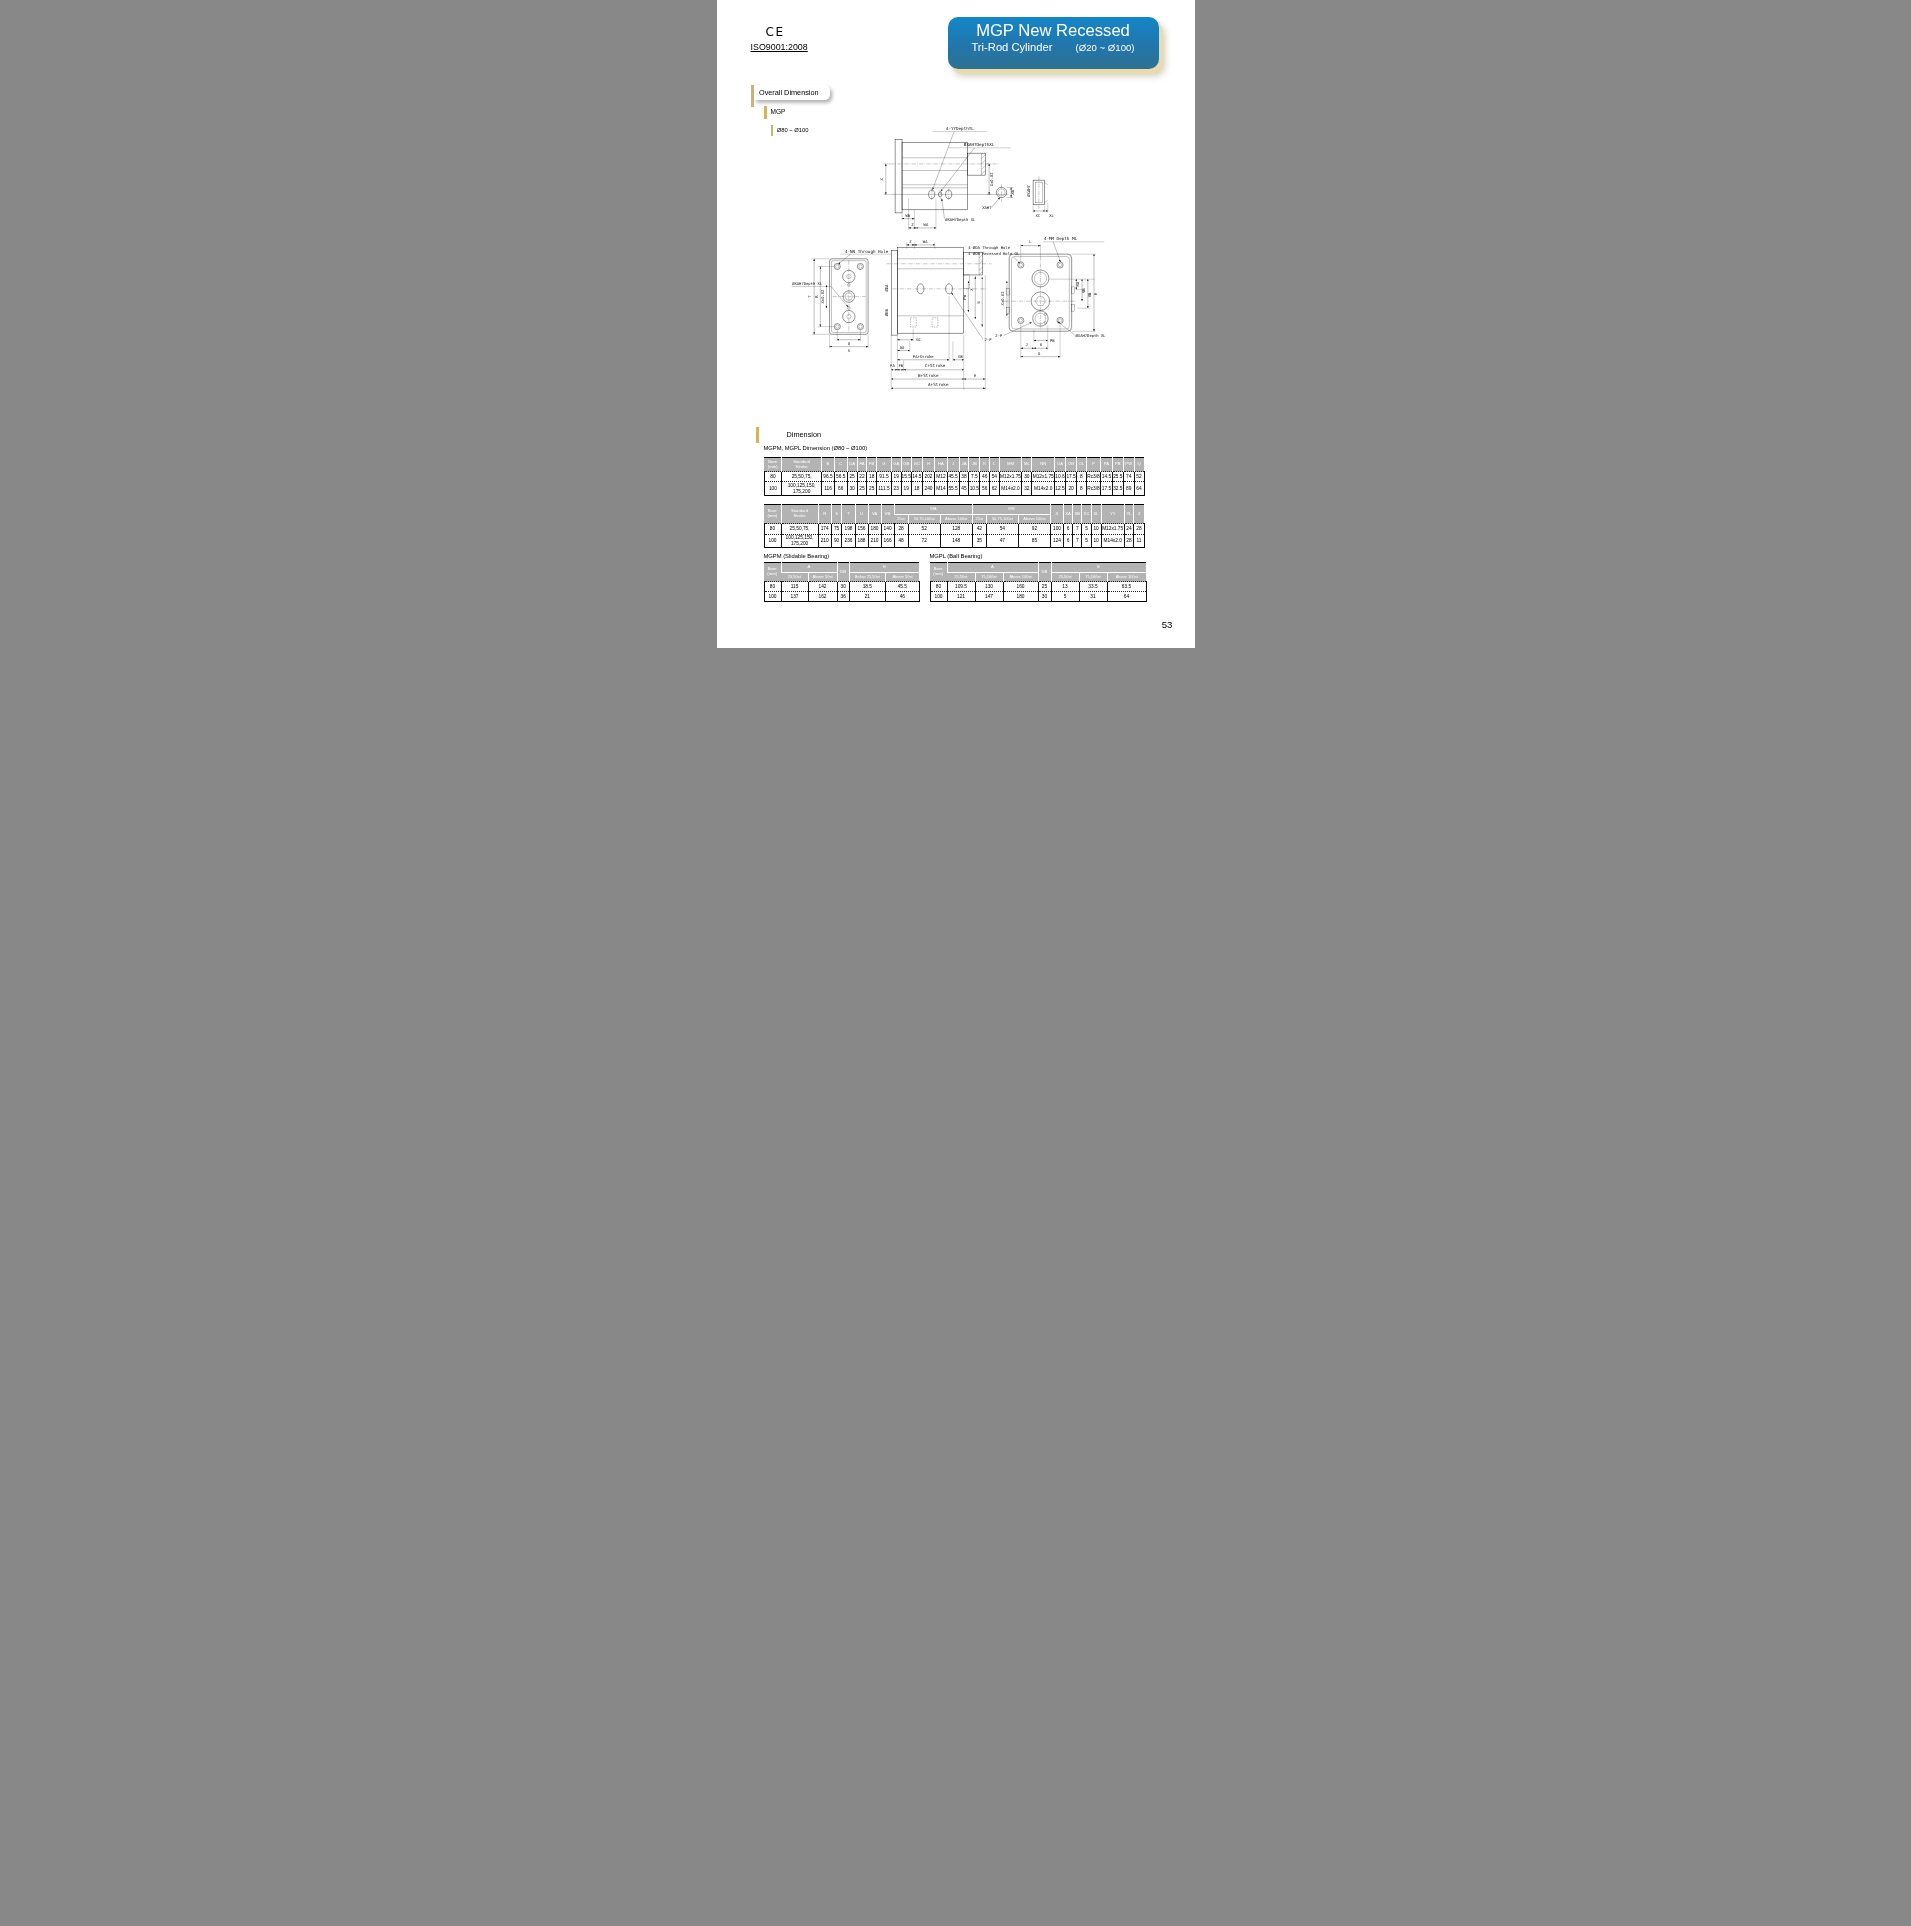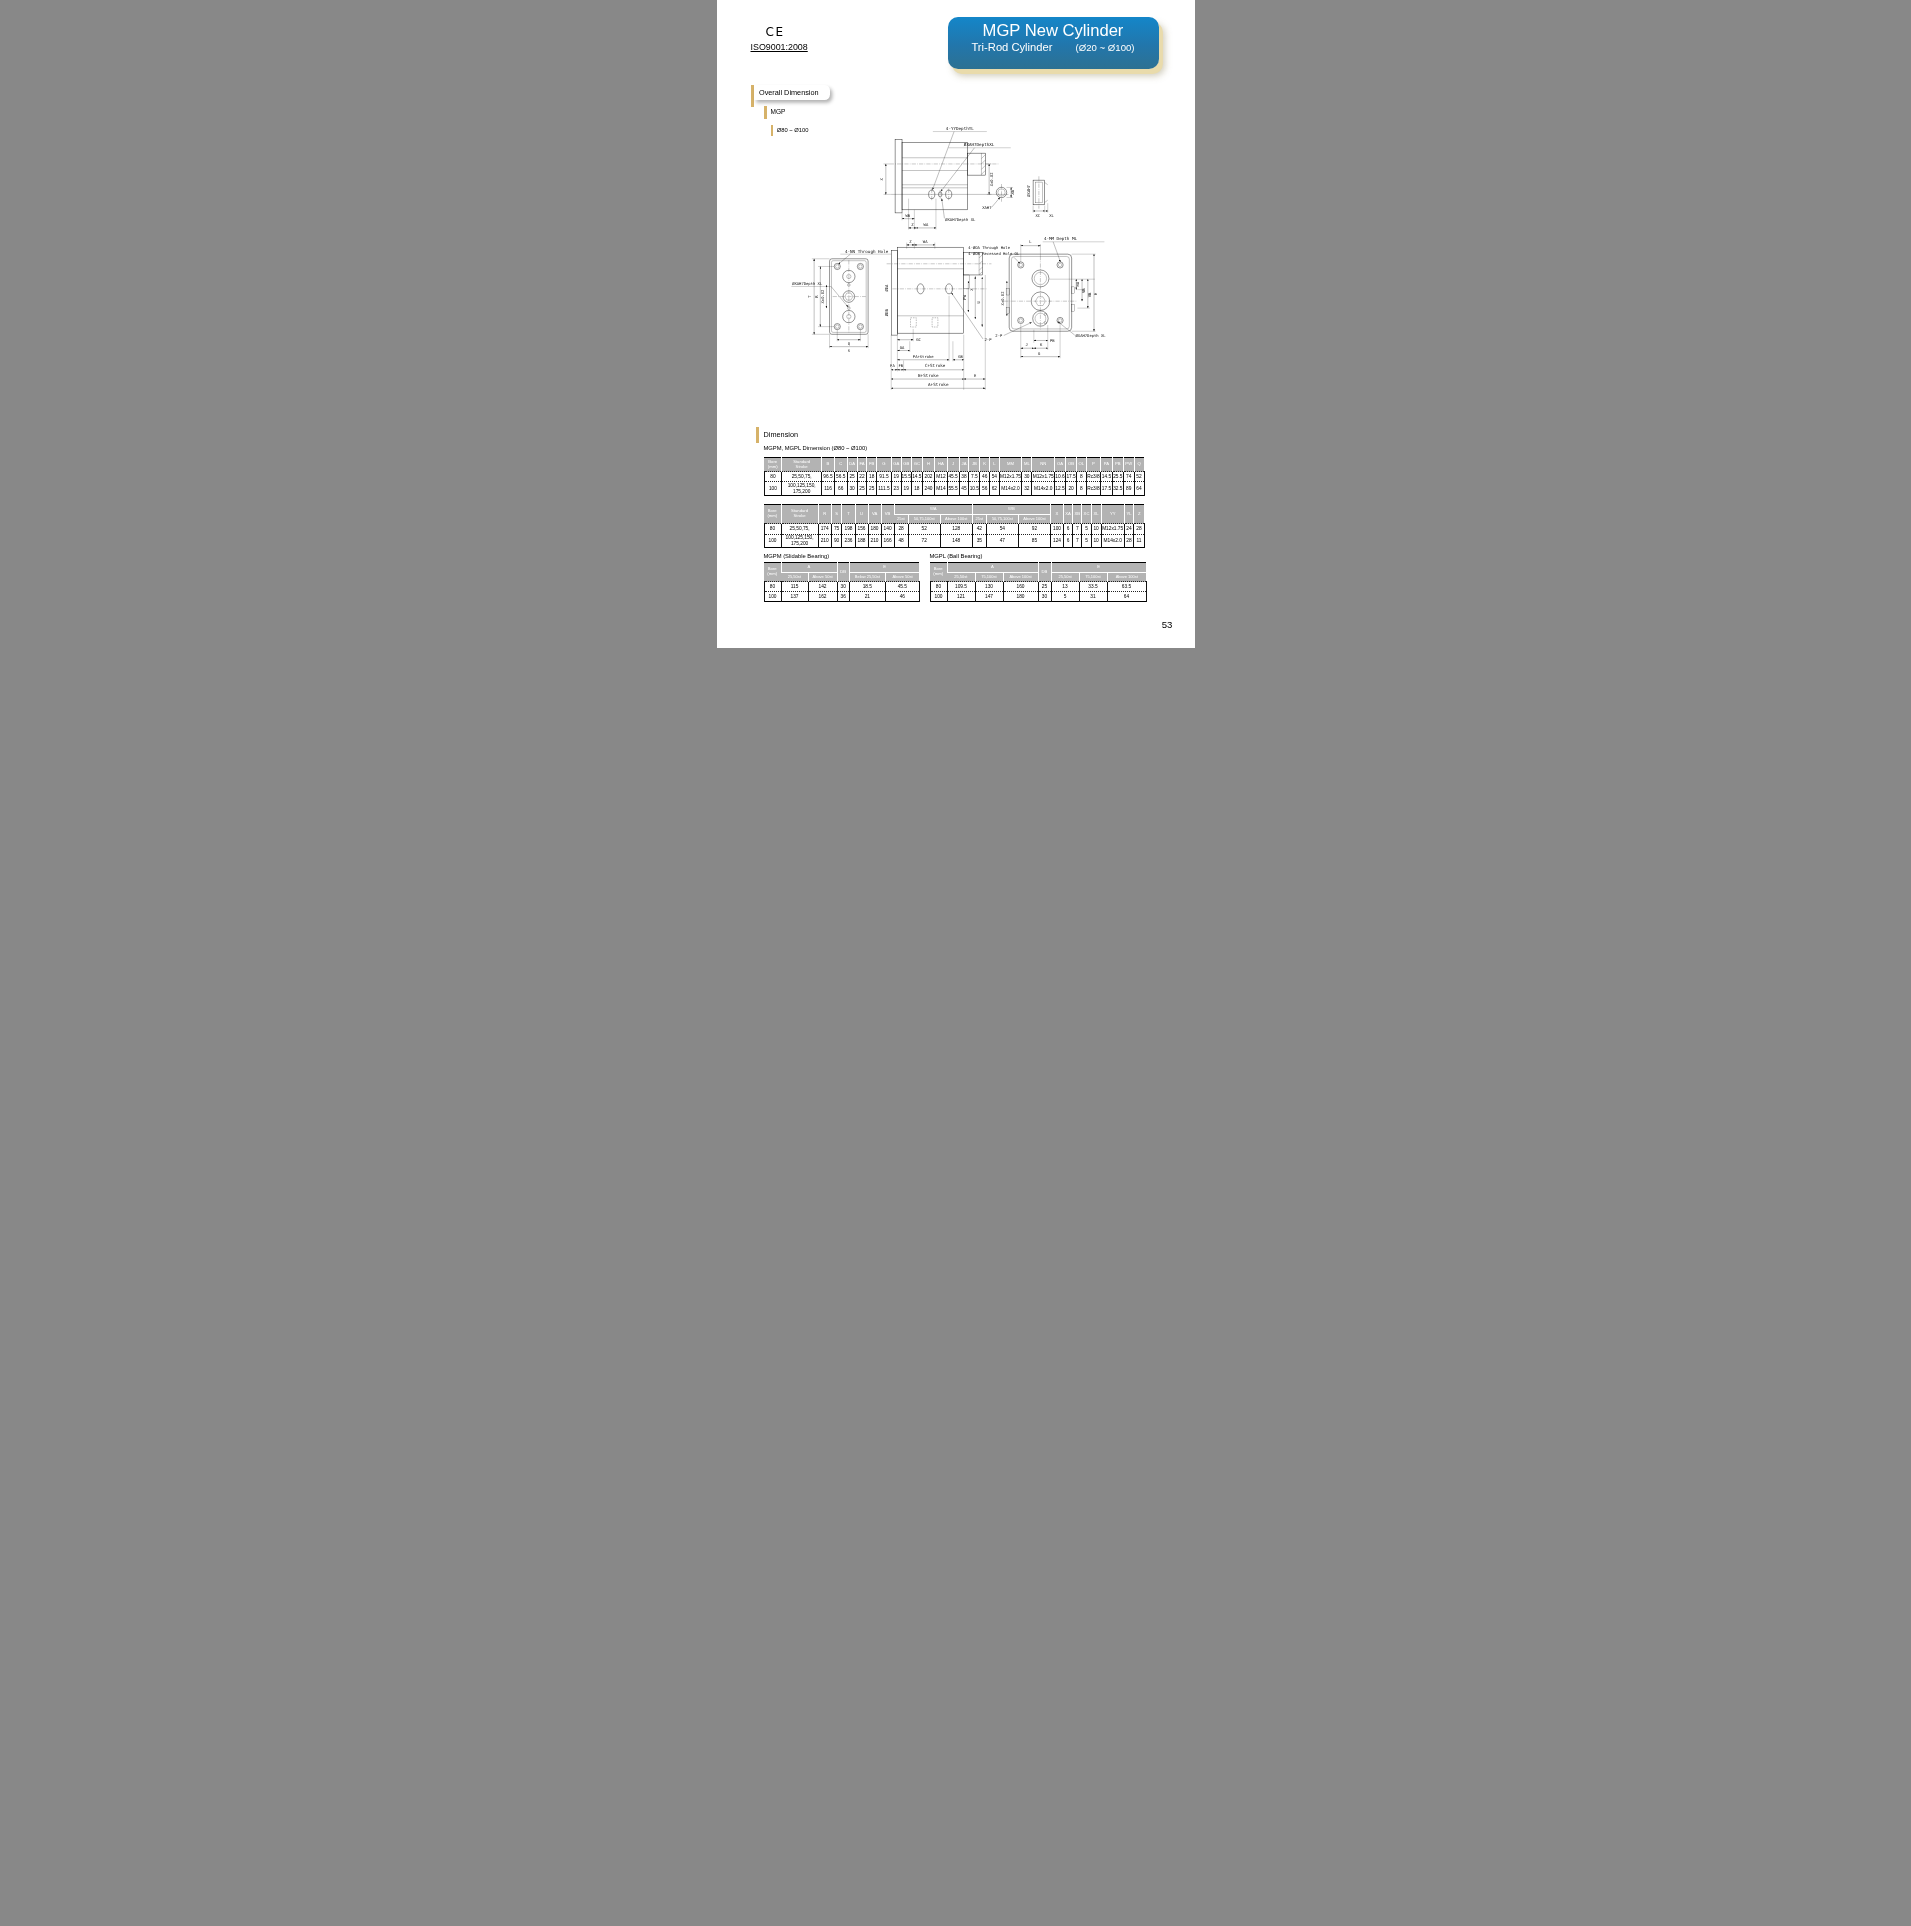--- a/index.html
+++ b/index.html
@@ -54,21 +54,21 @@
 </style>
 </head>
 <body>
 
 <div class="page">
 
   <div class="ce">CE</div>
   <div class="iso">ISO9001:2008</div>
 
   <div class="banner">
-    <div class="t1">MGP New Cylinder</div>
+    <div class="t1">MGP New Recessed</div>
     <div class="t2">
       <span>Tri-Rod Cylinder</span>
       <span class="rng">(Ø20 ~ Ø100)</span>
     </div>
   </div>
 
   <div class="hdr" style="left:34px;top:85px;">
     <div class="goldbar" style="width:3.9px;height:21.6px;"></div>
     <div class="hdr1box">Overall Dimension</div>
   </div>
@@ -306,21 +306,21 @@
       <text x="803" y="579" text-anchor="middle">J</text>
       <line x1="822" y1="584" x2="858" y2="584" class="dim" marker-start="url(#ar)" marker-end="url(#ar)"></line>
       <text x="841" y="579" text-anchor="middle">K</text>
       <line x1="788" y1="606" x2="890" y2="606" class="dim" marker-start="url(#ar)" marker-end="url(#ar)"></line>
       <text x="836" y="601" text-anchor="middle">G</text>
       <path d="M928,550 L884,515" class="dim" marker-end="url(#ar)"></path>
       <text x="930" y="556">ØXAH7Depth XL</text>
     </g>
   </svg>
 
-  <div class="hdr" style="left:39px;top:427px;">
+  <div class="hdr" style="left:39px;top:427px;gap:23px;">
     <div class="goldbar" style="width:3.5px;height:16px;"></div>
     <div class="lbl" style="font-size:7.3px;padding:3.1px 0 0 4.6px;">Dimension</div>
   </div>
   <div class="note" style="left:47px;top:445px;">MGPM, MGPL Dimension (Ø80 ~ Ø100)</div>
 
   <div class="tblwrap t1" style="left:47px;top:457px;width:381px;">
       <table class="dtab">
         <colgroup>
           <col style="width: 17.7px;">
           <col style="width: 39px;">

